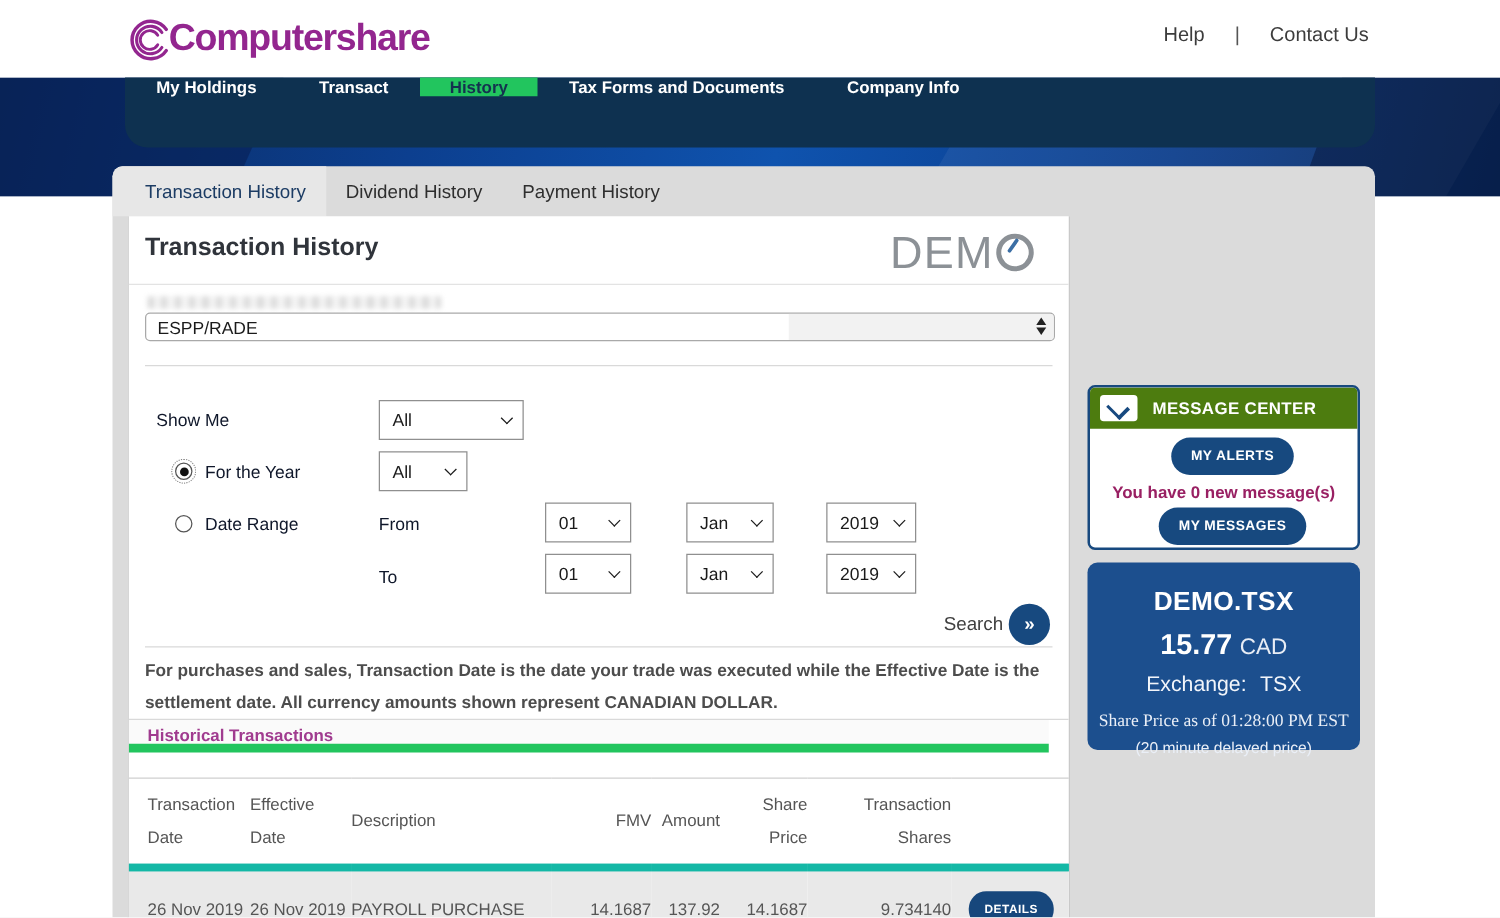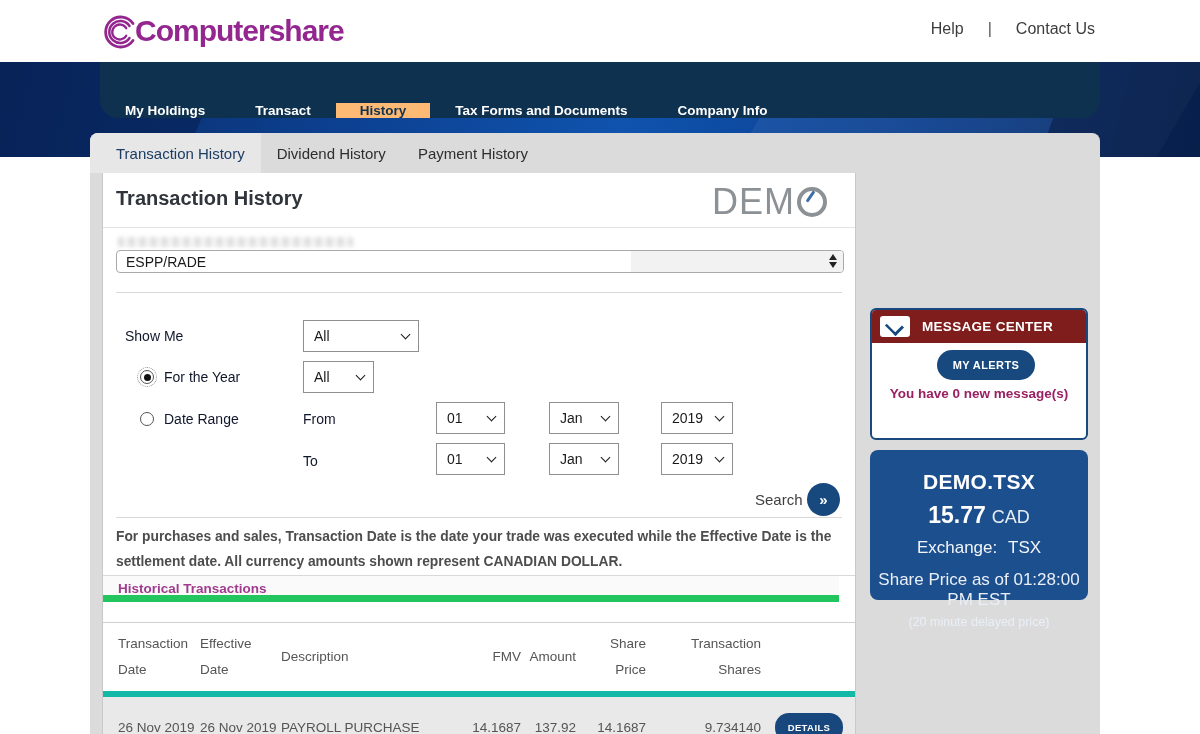--- a/index.html
+++ b/index.html
@@ -16,24 +16,24 @@
 
   
   .blue-band { position:absolute; top:62px; left:0; width:1200px; height:95px;
     background:linear-gradient(104deg,#0a2a60 0%,#0c3f8f 28%,#0f53ae 52%,#0b3d8c 78%,#082a5e 100%); overflow:hidden; z-index:1; }
   .band-shape1 { position:absolute; left:-60px; top:-20px; width:260px; height:160px; background:rgba(8,30,80,.55); transform:skewX(-24deg); }
   .band-shape2 { position:absolute; left:760px; top:-30px; width:420px; height:170px; background:rgba(255,255,255,.06); transform:skewX(-30deg); }
   .band-shape3 { position:absolute; left:1050px; top:-20px; width:260px; height:170px; background:rgba(6,20,55,.5); transform:skewX(-20deg); }
 
   
   .nav-bar { position:absolute; top:62px; left:100px; width:1000px; height:56px; background:#0E3150;
-    border-radius:0 0 18px 18px; display:flex; align-items:flex-end; z-index:6; }
+    border-radius:0 0 18px 18px; display:flex; align-items:flex-start; z-index:6; }
   .nav-item { display:flex; align-items:center; padding:0 25px; color:#fff; font-size:13.5px; font-weight:bold; cursor:pointer; white-space:nowrap; }
   .nav-item.first { padding-left:25px; }
-  .nav-item.active { background:#fdba74; color:#14324F; padding:0 24px; }
+  .nav-item.active { background:#22c55e; color:#14324F; padding:0 24px; }
 
   
   .content-bg { position:absolute; top:133px; left:90px; width:1010px; height:601px; background:#DBDBDB; border-radius:8px 8px 0 0; z-index:4; }
 
   
   .sub-tabs { position:absolute; top:133px; left:90px; width:1010px; height:40px; display:flex; z-index:7; }
   .sub-tab { display:flex; align-items:center; padding:0 16px; font-size:15px; color:#2e2e2e; cursor:pointer; }
   .sub-tab.active { background:#E7E7E7; border-radius:8px 0 0 0; color:#1C3C64; padding:0 16px 0 26px; }
 
   
@@ -89,36 +89,36 @@
   
   .avatar { position:absolute; left:884px; top:198px; width:24px; height:32px; }
   .avatar .head { position:absolute; left:5px; top:0; width:13px; height:13px; background:#000; border-radius:50%; }
   .avatar .body { position:absolute; left:0; top:15px; width:24px; height:15px; background:#000; border-radius:7px 7px 2px 2px; }
   .welcome { position:absolute; left:923px; top:202px; font-size:15px; font-weight:bold; color:#404040; }
   .redact-name { position:absolute; left:923px; top:231px; width:125px; height:10px; }
 
   .pill-btn { position:absolute; height:30px; background:#17497F; border:none; border-radius:15px; color:#fff; font-size:11px; font-weight:bold; letter-spacing:.4px; cursor:pointer; font-family:"Liberation Sans",sans-serif; }
 
   .msg-box { position:absolute; left:870px; top:308px; width:218px; height:132px; background:#fff; border:2px solid #17497F; border-radius:6px; overflow:hidden; z-index:8; }
-  .msg-head { height:33px; background:#7f1d1d; display:flex; align-items:center; padding-left:8px; }
+  .msg-head { height:33px; background:#4d7c0f; display:flex; align-items:center; padding-left:8px; }
   .envelope { width:30px; height:21px; background:#fff; border-radius:3px; position:relative; }
   .envelope::after { content:""; position:absolute; left:7px; top:3px; width:12px; height:12px; border-right:3px solid #17497F; border-bottom:3px solid #17497F; transform:rotate(45deg) scaleY(.8); }
   .msg-title { color:#fff; font-size:13.5px; font-weight:bold; margin-left:12px; letter-spacing:.3px; }
   .msg-body { text-align:center; }
   .msg-body .pill-inline { display:inline-block; background:#17497F; border:none; border-radius:15px; color:#fff; font-size:11px; font-weight:bold; letter-spacing:.4px; padding:9px 16px; cursor:pointer; font-family:"Liberation Sans",sans-serif;margin-left:14px; }
   .msg-alerts { margin-top:7px; }
   .msg-text { font-size:13.5px; font-weight:bold; color:#992063; margin:6px 0 5px 0; }
 
   .share-card { position:absolute; left:870px; top:450px; width:218px; height:150px; background:#1C4F8E; border-radius:8px; color:#fff; text-align:center; z-index:8; }
   .sc-symbol { font-size:21px; font-weight:bold; margin-top:20px; letter-spacing:.3px; }
   .sc-price-row { margin-top:8px; }
   .sc-price { font-size:23px; font-weight:bold; }
   .sc-cur { font-size:18px; color:#E8EDF5; margin-left:6px; }
   .sc-exch { font-size:17px; margin-top:9px; color:#F2F5FA; }
-  .sc-asof { font-size:17px; margin-top:12px; color:#EAEFF7; }
+  .sc-asof { font-size:14px; margin-top:12px; color:#EAEFF7;font-family:Liberation Serif, serif; }
   .sc-delay { font-size:12.5px; margin-top:5px; color:#EAEFF7; }
 </style>
 </head>
 <body>
 
 <div class="page" data-interactable="false">
 
   <div class="top-header" data-interactable="false">
     <div class="logo" data-interactable="true">
       <svg width="38" height="46" viewBox="0 0 38 46" data-interactable="false">
@@ -313,20 +313,21 @@
   <div class="msg-box" data-interactable="false">
     <div class="msg-head" data-interactable="false">
       <span class="envelope" data-interactable="false"></span>
       <span class="msg-title" data-interactable="false">MESSAGE CENTER</span>
     </div>
     <div class="msg-body" data-interactable="false">
       <div class="msg-alerts">
         <button class="pill-inline" data-interactable="true">MY ALERTS</button>
       </div>
       <div class="msg-text" data-interactable="false">You have 0 new message(s)</div>
+      <button class="pill-inline" data-interactable="true">MY MESSAGES</button>
     </div>
   </div>
 
   <div class="share-card" data-interactable="false">
     <div class="sc-symbol" data-interactable="false">DEMO.TSX</div>
     <div class="sc-price-row" data-interactable="false">
       <span class="sc-price" data-interactable="false">15.77</span><span class="sc-cur" data-interactable="false">CAD</span>
     </div>
     <div class="sc-exch" data-interactable="false">
       <span data-interactable="false">Exchange:</span>

